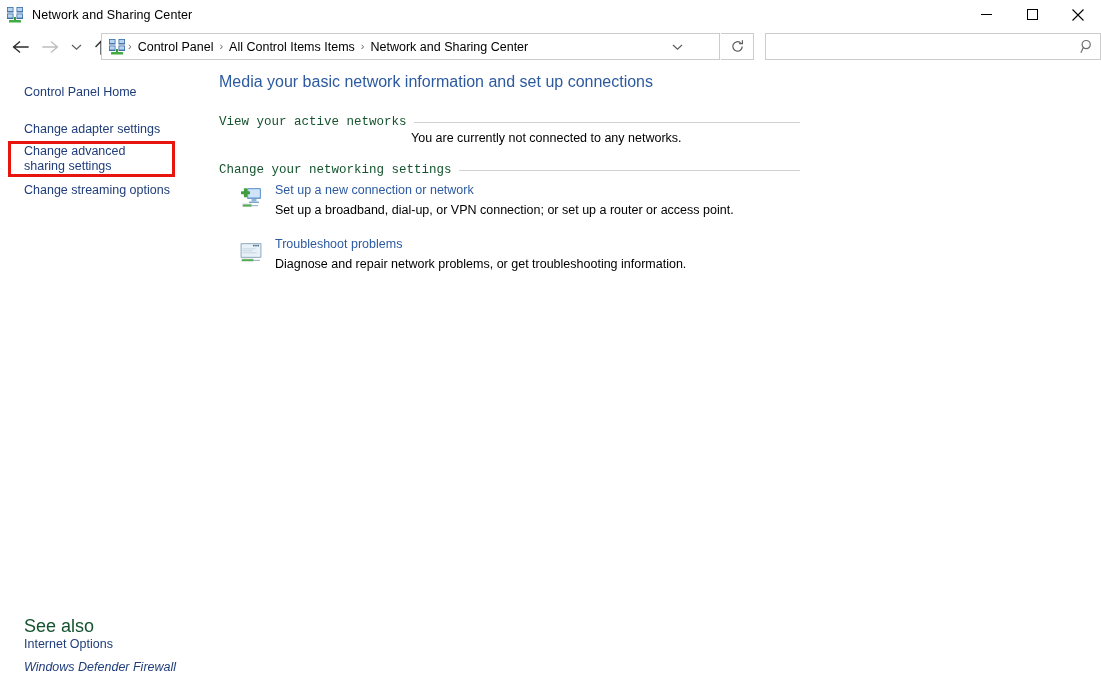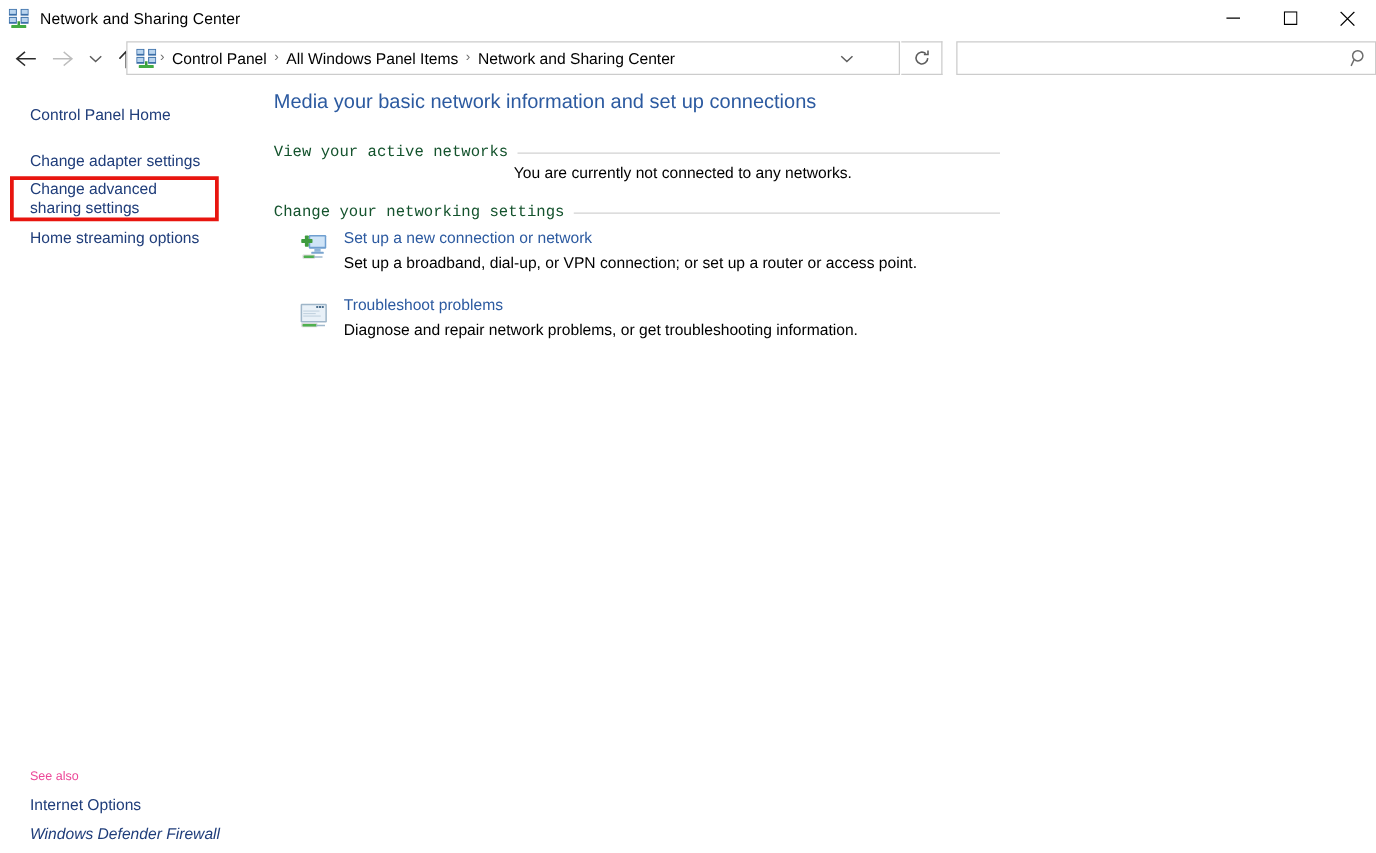--- a/index.html
+++ b/index.html
@@ -140,21 +140,21 @@
     position: absolute;
     left: 8px; top: 76px;
     width: 167px; height: 36px;
     border: 3px solid #e8150f;
     background: transparent;
     pointer-events: none;
   }
 
   .seealso-head {
     position: absolute; left: 24px; top: 551px;
-    font-size: 10px; color: #ec4899;
+    font-size: 18px; color: #14532d;
   }
   #side-internet { top: 572px; }
   #side-firewall { top: 595px; font-style: italic; }
 
   
   .main {
     position: absolute; left: 200px; top: 0;
     width: 901px; height: 617px;
   }
   .main-heading {
@@ -280,21 +280,21 @@
       <rect x="0.8" y="7.3" width="4.9" height="3.3" fill="#b9d4ee"></rect>
       <rect x="9.5" y="6.5" width="6.5" height="5.5" fill="#3b6fa8"></rect>
       <rect x="10.3" y="7.3" width="4.9" height="3.3" fill="#b9d4ee"></rect>
       <rect x="7" y="10" width="2" height="3.5" fill="#3a9b3a"></rect>
       <rect x="2" y="13" width="12" height="2.4" rx="0.5" fill="#43ab43"></rect>
     </svg>
   </span>
   <span class="crumb-sep">›</span>
   <span class="crumb">Control Panel</span>
   <span class="crumb-sep">›</span>
-  <span class="crumb">All Windows Panel Items</span>
+  <span class="crumb">All Control Items Items</span>
   <span class="crumb-sep">›</span>
   <span class="crumb">Network and Sharing Center</span>
 
   <span class="addr-chevron">
     <svg width="11" height="8" viewBox="0 0 11 8">
       <path d="M1 2 L5.5 6.2 L10 2" stroke="#5d5d5d" stroke-width="1.2" fill="none"></path>
     </svg>
   </span>
 </div>
 
@@ -317,21 +317,21 @@
 
 <div class="content">
 
   <div class="sidebar">
     <div class="side-link" id="side-home">Control Panel Home</div>
 
     <div class="side-link" id="side-adapter">Change adapter settings</div>
 
     <div class="side-link wrap" id="side-advanced">Change advanced sharing settings</div>
 
-    <div class="side-link" id="side-media">Home streaming options</div>
+    <div class="side-link" id="side-media">Change streaming options</div>
 
     <div class="redbox" style="border-color: rgb(232, 21, 15);"></div>
 
     <div class="seealso-head">See also</div>
 
     <div class="side-link" id="side-internet">Internet Options</div>
 
     <div class="side-link" id="side-firewall">Windows Defender Firewall</div>
   </div>
 

